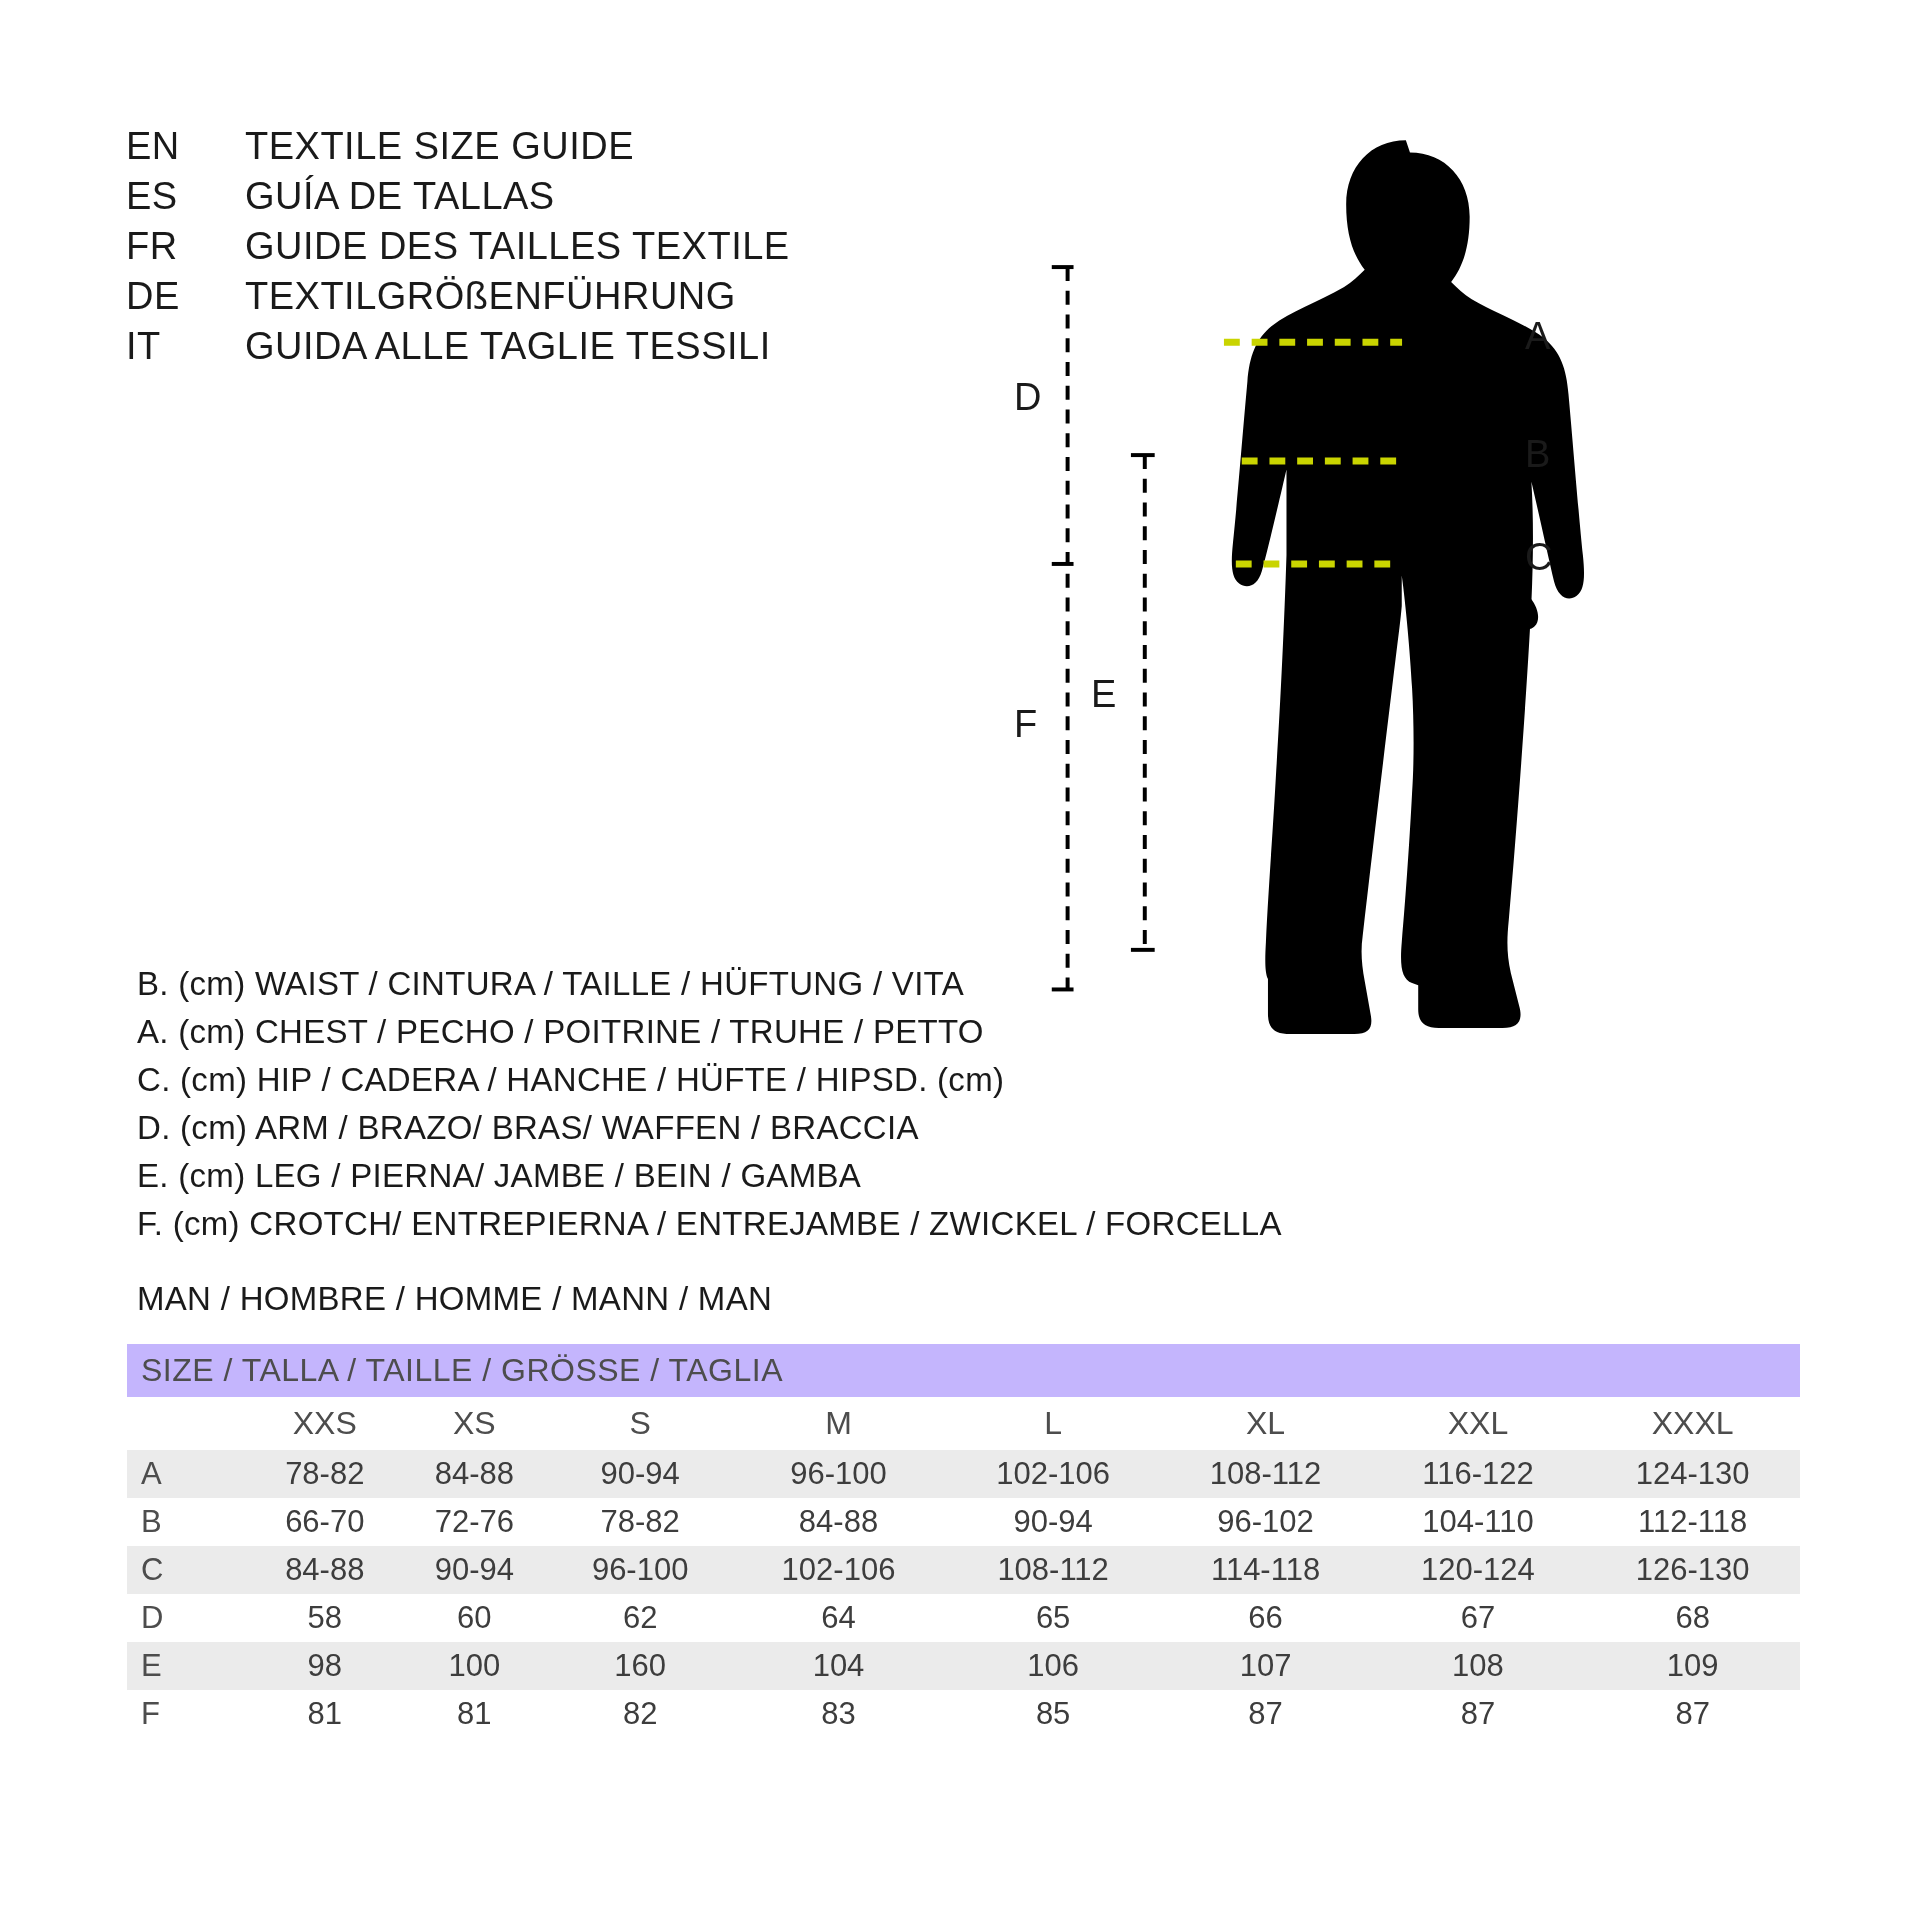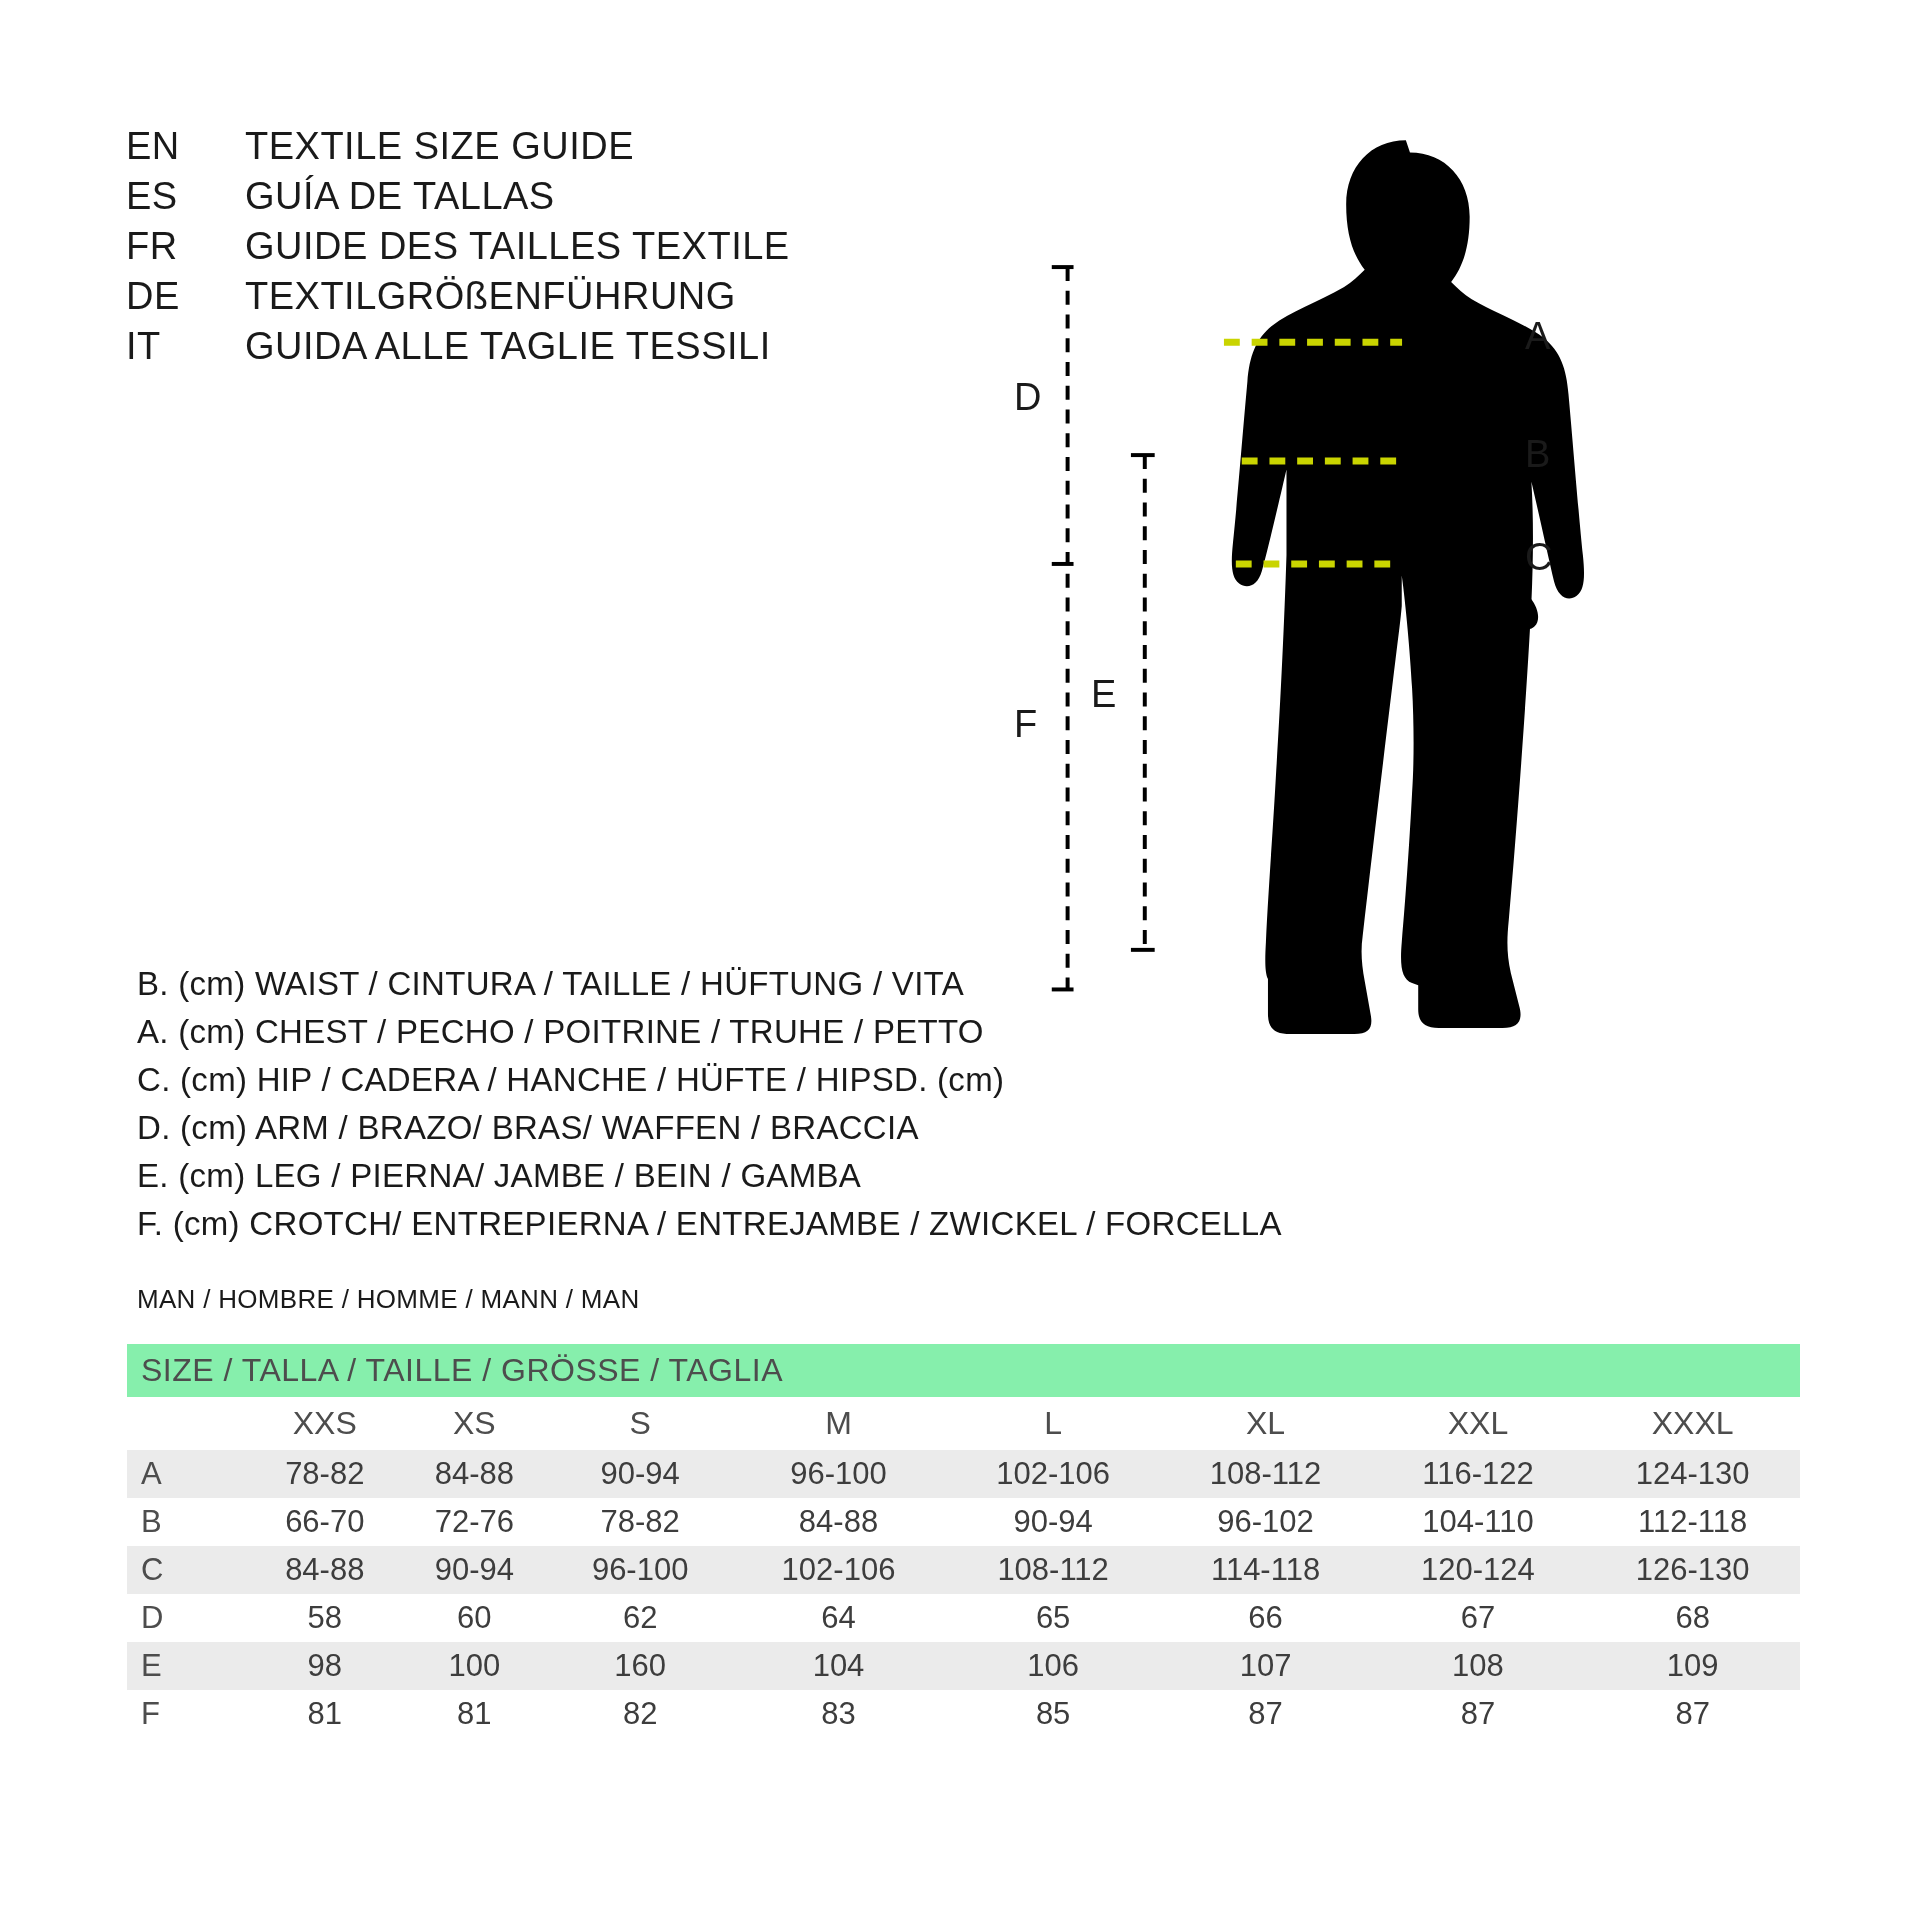--- a/index.html
+++ b/index.html
@@ -50,21 +50,21 @@
     font-size: 33px;
     line-height: 48px;
     letter-spacing: 0.3px;
     color: #1a1a1a;
     white-space: nowrap;
   }
   .gender-row {
     position: absolute;
     left: 137px;
     top: 1277px;
-    font-size: 26px;
+    font-size: 33px;
     line-height: 44px;
     letter-spacing: 0.3px;
     color: #1a1a1a;
   }
 
   
   .figure-area {
     position: absolute;
     left: 1030px;
     top: 79px;
@@ -85,21 +85,21 @@
     font-size: 31px;
     color: #3d3d3d;
   }
   .size-table td, .size-table th {
     padding: 0;
     height: 48px;
     font-weight: normal;
     text-align: center;
   }
   .size-table .title-row td {
-    background: #86efac;
+    background: #c4b5fd;
     color: #4d4d4d;
     text-align: left;
     padding-left: 14px;
     height: 53px;
     font-size: 32px;
     letter-spacing: 0.5px;
   }
   .size-table .head-row td {
     background: #ffffff;
     color: #4d4d4d;

